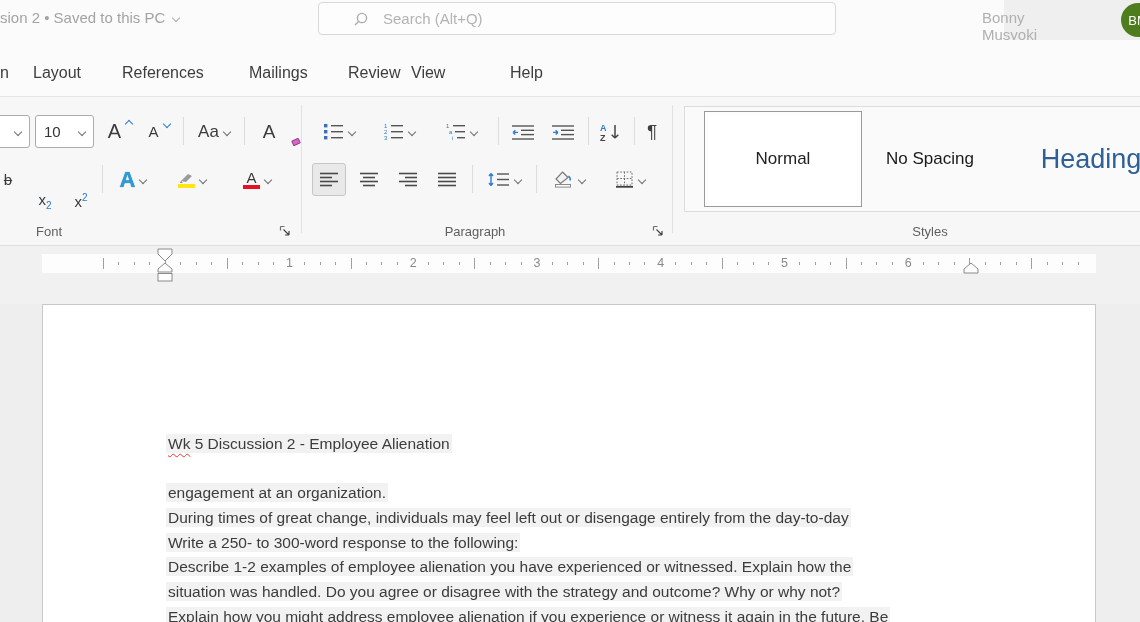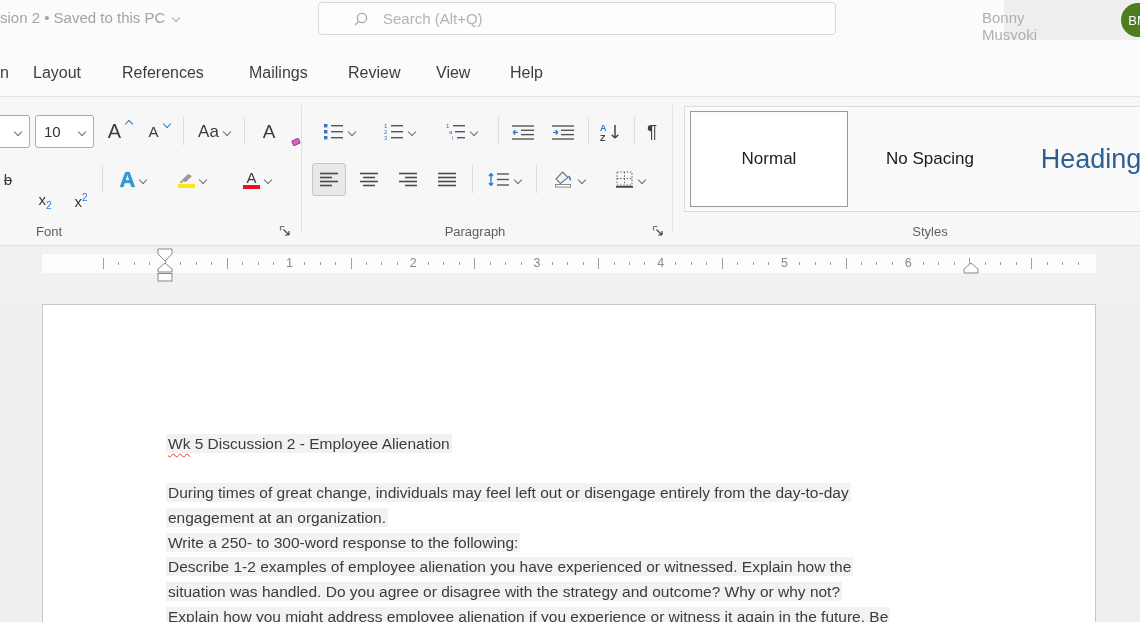--- a/index.html
+++ b/index.html
@@ -40,21 +40,21 @@
   .strike { text-decoration:line-through; font-size:15px; color:#3b3b3b; }
   .colorbar { width:17px; height:4px; margin-top:1px; }
   .stacked { display:flex; flex-direction:column; align-items:center; }
   .eraser { position:absolute; right:-10px; bottom:3px; width:8px; height:6px; background:#d667c0; border:1px solid #9b3d9b; transform:rotate(-25deg); border-radius:1px; }
   .grplabel { position:absolute; top:127px; font-size:13px; color:#5f5f5f;text-align:center; }
   .launcher { position:absolute; top:128px; width:12px; height:12px; }
 
   
   .stylegallery { position:absolute; left:684px; top:9px; width:470px; height:106px; background:#fafafa; border:1px solid #dcdcdc; }
   .stylebox { position:absolute; top:4px; height:96px; display:flex; align-items:center; justify-content:center; }
-  .stylebox.normal { left:5px; width:158px; background:#fff; border:1px solid #9a9a9a; box-shadow:inset 0 0 0 4px #fdfdfd; font-size:17px; color:#222; }
+  .stylebox.normal { left:19px; width:158px; background:#fff; border:1px solid #9a9a9a; box-shadow:inset 0 0 0 4px #fdfdfd; font-size:17px; color:#222; }
   .stylebox.nospace { left:164px; width:162px; font-size:17px; color:#1a1a1a; }
   .stylebox.heading { left:326px; width:160px; font-size:27px; color:#2e5f95; font-weight:300; }
 
   
   .rulerarea { position:absolute; left:0; top:246px; width:1140px; height:58px; background:#f1f1f1; }
   .rulerstrip { position:absolute; left:42px; top:8px; width:1054px; height:19px; background:#fdfdfd; }
   .ticks { position:absolute; left:61px; width:987px; }
   .ticks.dots { top:8px; height:3px; background:repeating-linear-gradient(to right,#9f9f9f 0 1px,transparent 1px 15.47px); }
   .ticks.halves { top:4px; height:11px; background:repeating-linear-gradient(to right,#9f9f9f 0 1px,transparent 1px 61.88px); }
   .rnum { position:absolute; top:2px; transform:translateX(-50%); font-size:12.5px; color:#8a8a8a; background:#fdfdfd; padding:0 4px; line-height:15px; }
@@ -88,21 +88,21 @@
     <span>BM</span>
   </div>
 </div>
 
 <div class="tabsrow">
   <span class="rtab" style="left:0;">n</span>
   <span class="rtab" style="left:33px;">Layout</span>
   <span class="rtab" style="left:122px;">References</span>
   <span class="rtab" style="left:249px;">Mailings</span>
   <span class="rtab" style="left:348px;">Review</span>
-  <span class="rtab" style="left:436px;">View</span>
+  <span class="rtab" style="left:411px;">View</span>
   <span class="rtab" style="left:510px;">Help</span>
 </div>
 
 <div class="ribbon">
 
   <div class="combo" style="left:-72px; top:18px; width:102px;">
     <span></span>
       <span class="chev"></span>
   </div>
   <div class="combo" style="left:35px; top:18px; width:59px;">
@@ -347,21 +347,21 @@
 
 <div class="docarea">
   <div class="page">
     <div class="textblock">
       <div class="tline">
         <span class="hl">
           <span class="sp-err">Wk</span><span> 5 Discussion 2 - Employee Alienation</span>
         </span>
       </div>
       <div class="tline"></div>
+      <div class="tline"><span class="hl">engagement at an organization.</span></div>
       <div class="tline"><span class="hl">During times of great change, individuals may feel left out or disengage entirely from the day-to-day</span></div>
-      <div class="tline"><span class="hl">engagement at an organization.</span></div>
       <div class="tline"><span class="hl">Write a 250- to 300-word response to the following:</span></div>
       <div class="tline"><span class="hl">Describe 1-2 examples of employee alienation you have experienced or witnessed. Explain how the</span></div>
       <div class="tline"><span class="hl">situation was handled. Do you agree or disagree with the strategy and outcome? Why or why not?</span></div>
       <div class="tline"><span class="hl">Explain how you might address employee alienation if you experience or witness it again in the future. Be</span></div>
     </div>
   </div>
 </div>
 
 </body></html>

